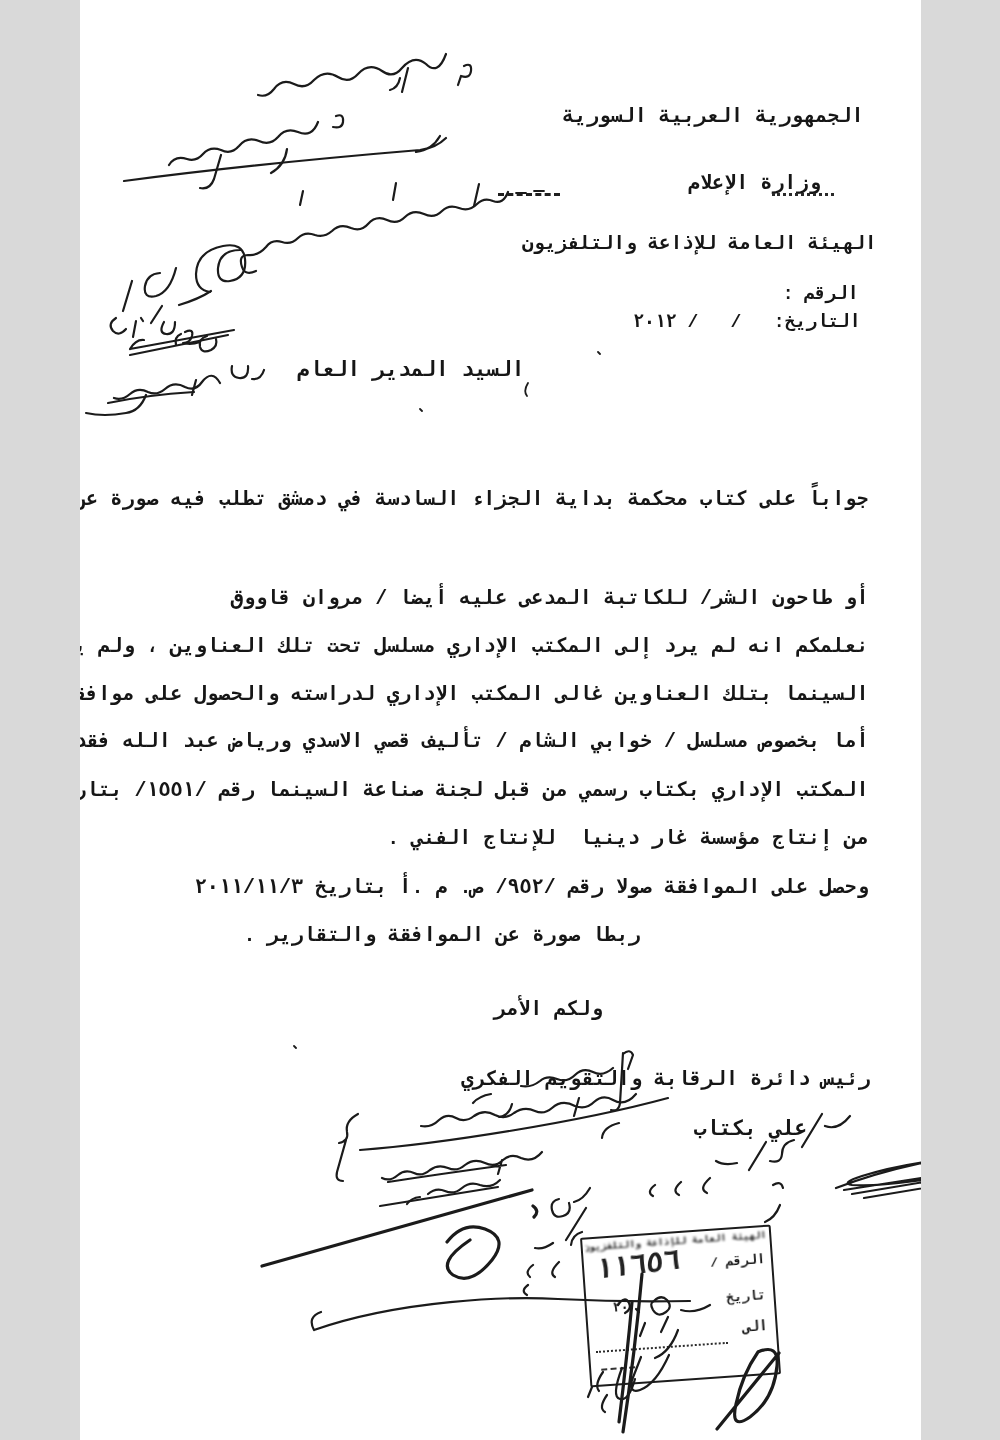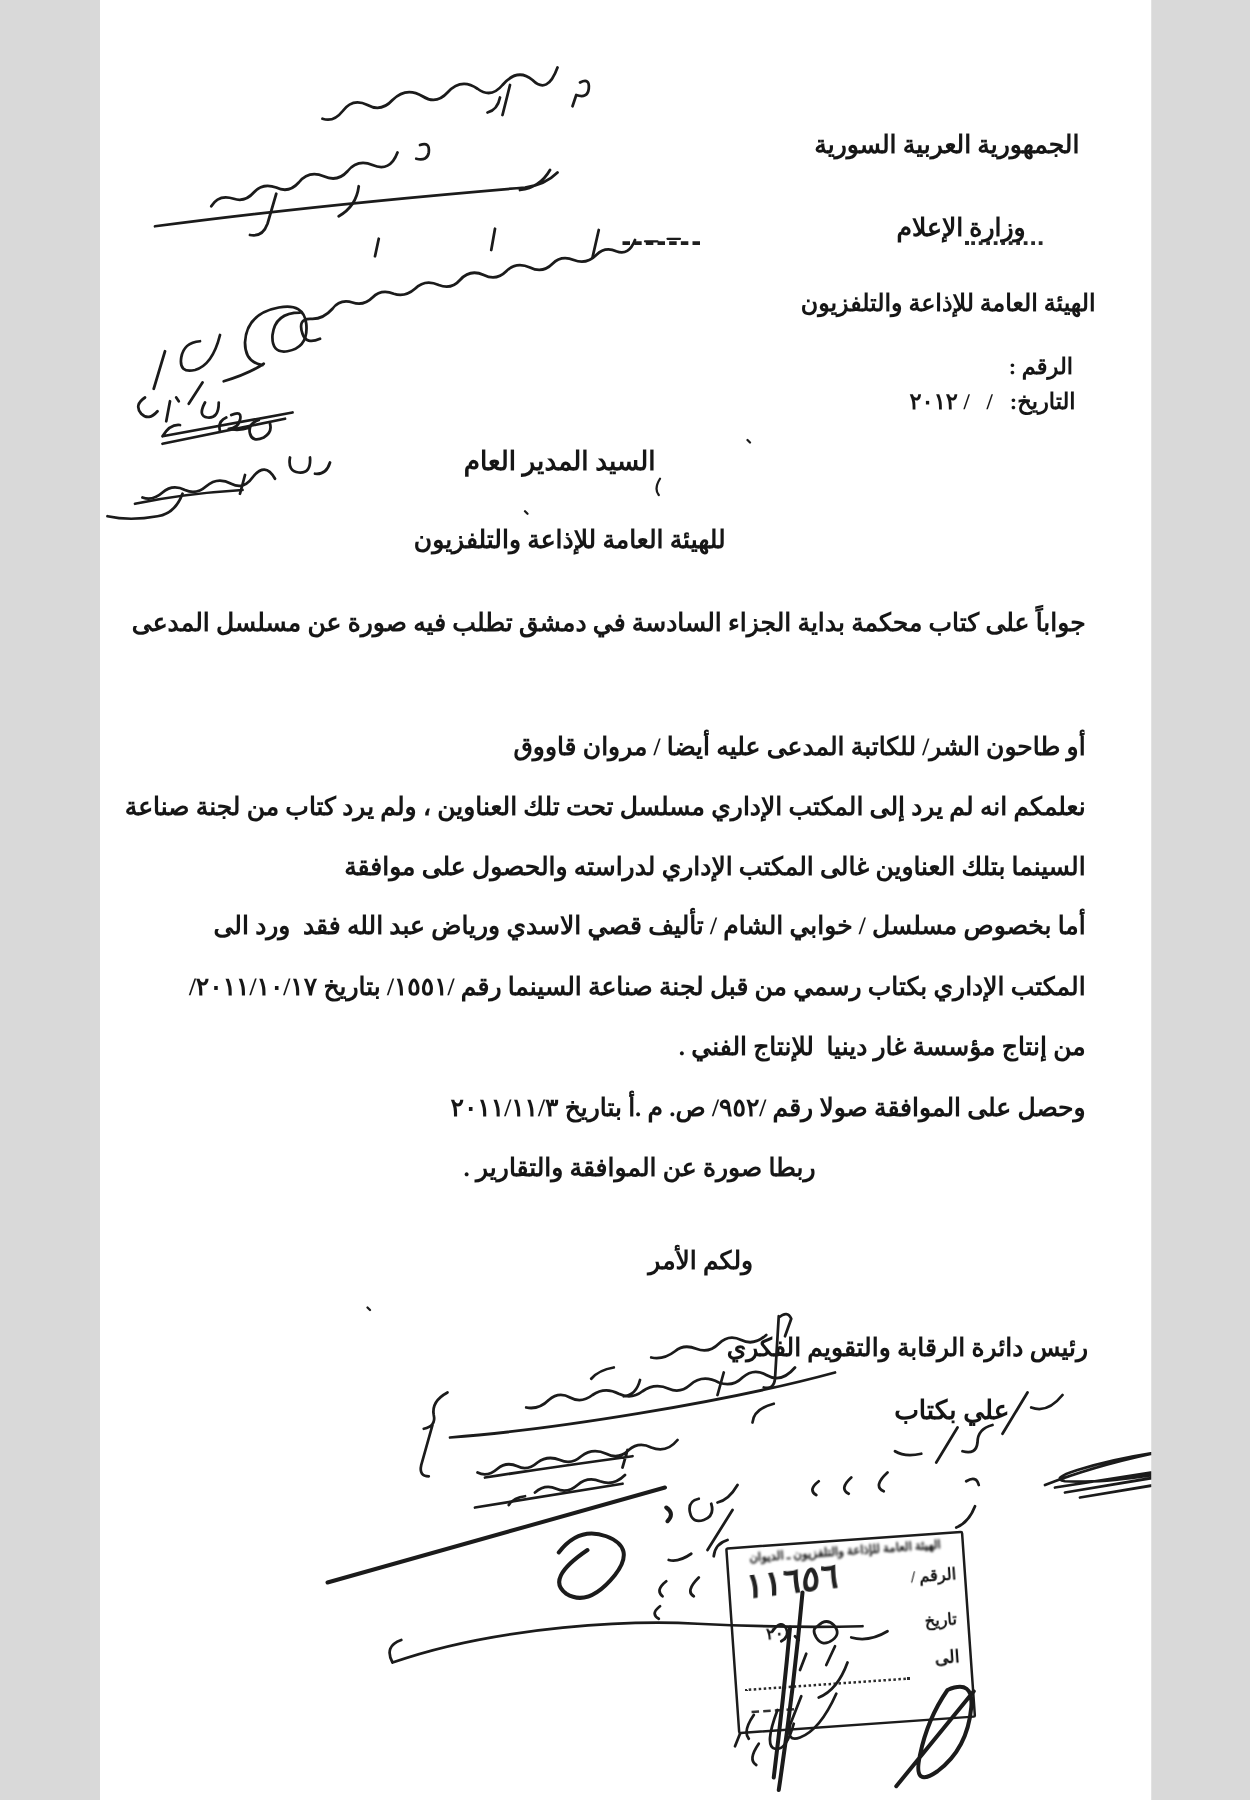--- a/index.html
+++ b/index.html
@@ -1,35 +1,35 @@
 <!DOCTYPE html>
 <html lang="ar"><head>
 <meta charset="utf-8">
 <style>
   html,body{margin:0;padding:0;background:#d9d9d9;}
   .page{
     position:relative;width:841px;height:1440px;background:#ffffff;
-    font-family:Liberation Serif, serif;color:#161616;
+    font-family:Liberation Mono, monospace;color:#161616;
     overflow:hidden;margin:0 auto;
   }
   .t{
     position:absolute;direction:rtl;white-space:nowrap;font-weight:bold;
     filter:blur(0.35px);
   }
   .lh-country{top:103px;right:57px;font-size:20px;}
   .lh-ministry{top:170px;right:100px;font-size:20px;}
   .lh-org{top:231px;right:44px;font-size:19px;}
   .lh-number{top:282px;right:62px;font-size:18px;}
   .lh-date{top:310px;right:60px;font-size:18px;}
   .dash-seg{position:absolute;left:418px;top:193px;width:62px;border-top:3px dashed #1f1f1f;}
   .dot-seg{position:absolute;left:692px;top:193px;width:62px;border-top:3px dotted #2a2a2a;}
   .rc-1{top:357px;right:396px;font-size:21px;}
   .rc-2{top:419px;right:340px;font-size:20px;}
   .body-line{right:52px;font-size:20px;}
-  .bl-indent{right:268px;}
+  .bl-indent{right:280px;}
   .closing{top:996px;right:318px;font-size:20px;margin-left:24px;}
   .sg-title{top:1066px;right:50px;font-size:20px;}
   .sg-name{top:1116px;right:113px;font-size:21px;}
   .stamp{
     position:absolute;left:505px;top:1231px;width:187px;height:146px;
     border:2.5px solid #1c1c1c;border-radius:2px;transform:rotate(-4deg);
     background:rgba(255,255,255,0);
   }
   .stamp .hdr{
     position:absolute;top:2px;left:3px;right:3px;font-size:9.5px;font-weight:bold;
@@ -58,21 +58,20 @@
 
   <div class="t lh-country">الجمهورية العربية السورية</div>
   <div class="t lh-ministry">وزارة الإعلام</div>
   <div class="dash-seg"></div>
   <div class="dot-seg"></div>
   <div class="t lh-org">الهيئة العامة للإذاعة والتلفزيون</div>
   <div class="t lh-number">الرقم :</div>
   <div class="t lh-date">التاريخ:&nbsp;&nbsp; /&nbsp;&nbsp; / ٢٠١٢</div>
 
   <div class="t rc-1">السيد المدير العام</div>
-  <div class="t rc-2">للهيئة العامة للإذاعة والتلفزيون</div>
 
   <div class="t body-line" style="top:486px">جواباً على كتاب محكمة بداية الجزاء السادسة في دمشق تطلب فيه صورة عن مسلسل المدعى</div>
   <div class="t body-line" style="top:585px">أو طاحون الشر/ للكاتبة المدعى عليه أيضا / مروان قاووق</div>
   <div class="t body-line" style="top:633px">نعلمكم انه لم يرد إلى المكتب الإداري مسلسل تحت تلك العناوين ، ولم يرد كتاب من لجنة صناعة</div>
   <div class="t body-line" style="top:681px">السينما بتلك العناوين غالى المكتب الإداري لدراسته والحصول على موافقة</div>
   <div class="t body-line" style="top:728px">أما بخصوص مسلسل / خوابي الشام / تأليف قصي الاسدي ورياض عبد الله فقد&nbsp;&nbsp;ورد الى</div>
   <div class="t body-line" style="top:777px">المكتب الإداري بكتاب رسمي من قبل لجنة صناعة السينما رقم /١٥٥١/ بتاريخ ٢٠١١/١٠/١٧/</div>
   <div class="t body-line" style="top:825px">من إنتاج مؤسسة غار دينيا&nbsp; للإنتاج الفني .</div>
   <div class="t body-line" style="top:874px">وحصل على الموافقة صولا رقم /٩٥٢/ ص. م .أ بتاريخ ٢٠١١/١١/٣</div>
   <div class="t body-line bl-indent" style="top:922px">ربطا صورة عن الموافقة والتقارير .</div>

